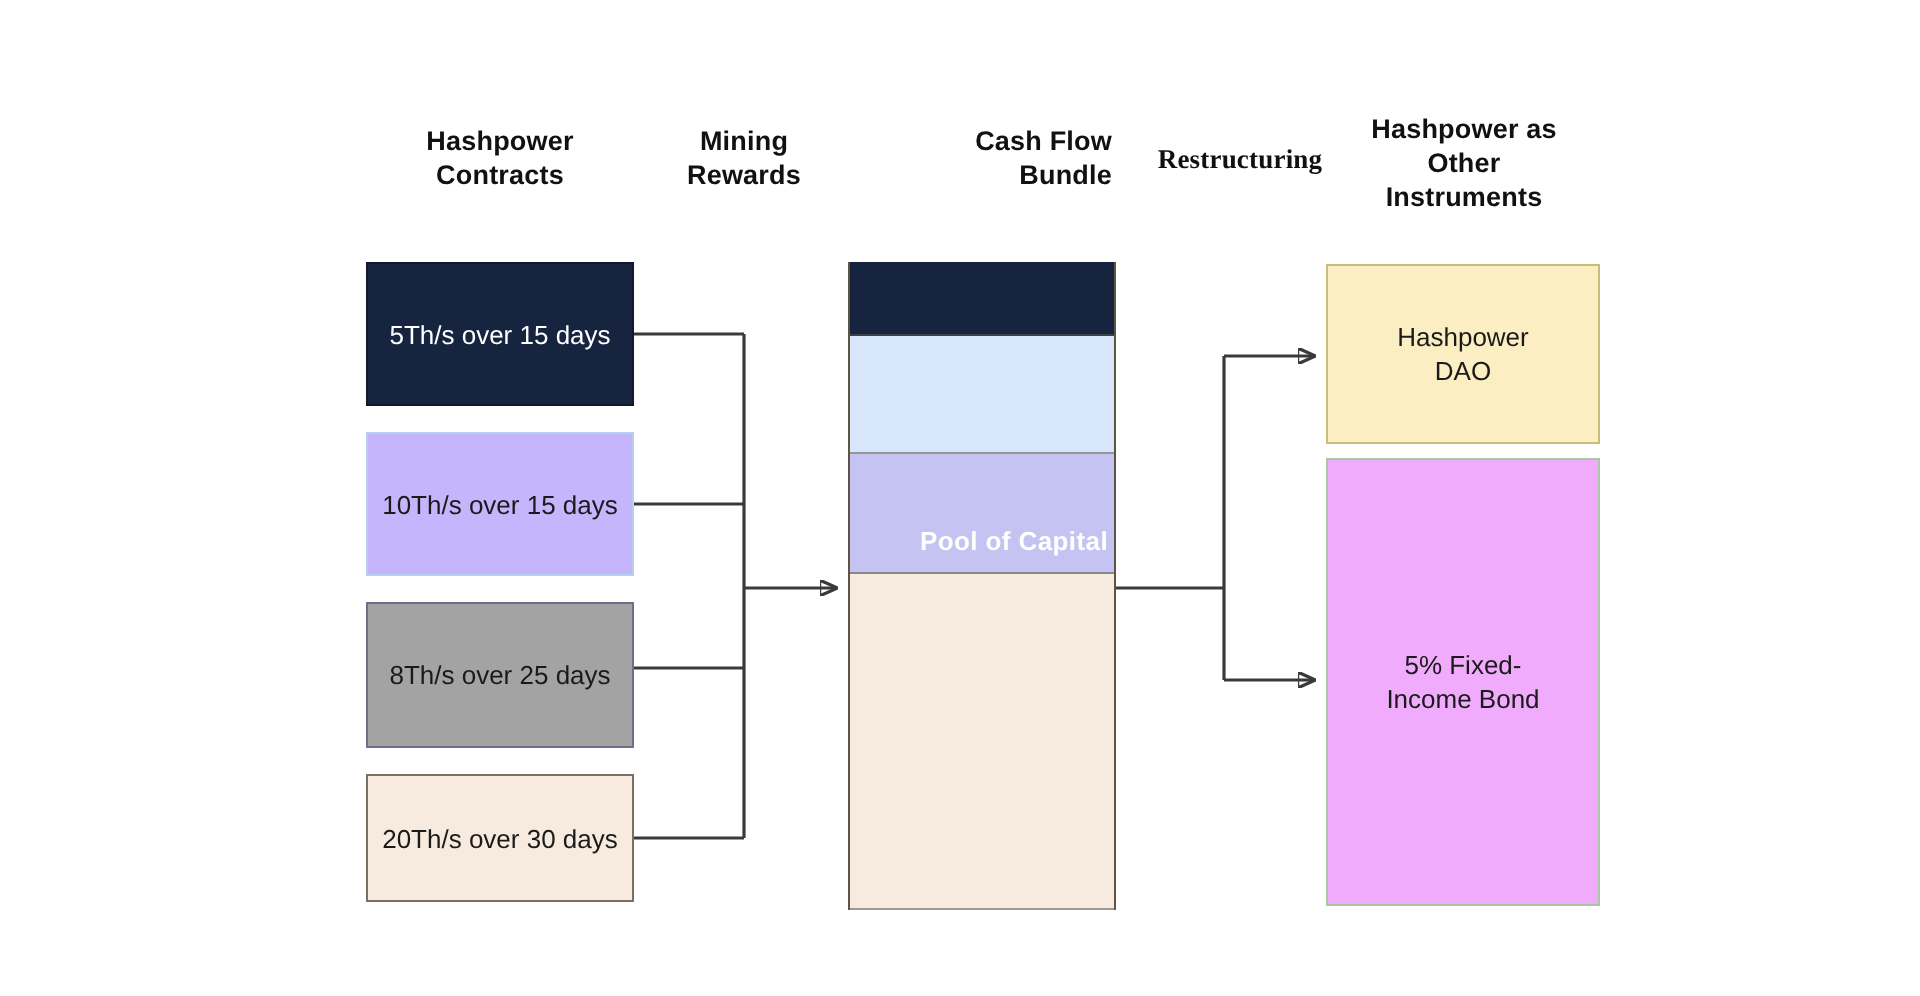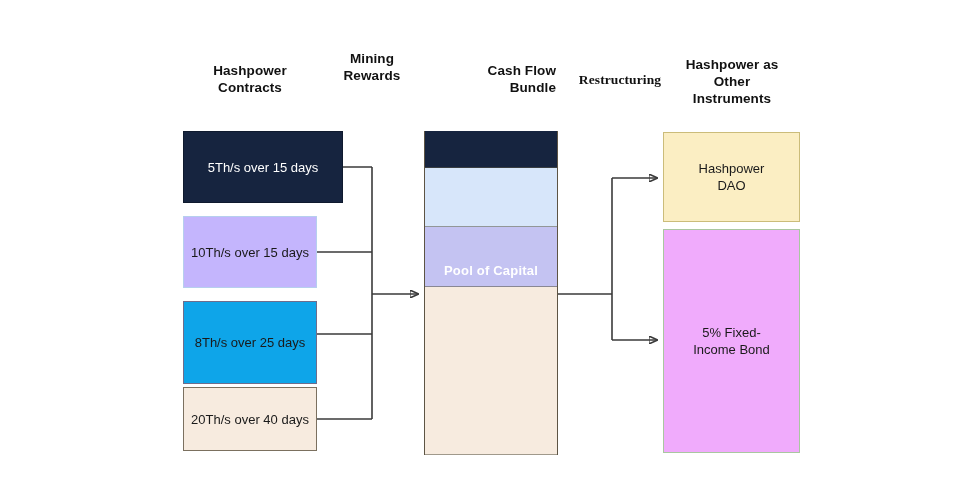--- a/index.html
+++ b/index.html
@@ -46,20 +46,21 @@
     box-sizing: border-box;
   }
   .pool-label {
     position: absolute;
     width: 100%;
     text-align: center;
     color: #ffffff;
     font-size: 13px;
     font-weight: bold;
     letter-spacing: 0.2px;
+    margin-left: 16px;
   }
   svg.wires {
     position: absolute;
     left: 0;
     top: 0;
     width: 960px;
     height: 498px;
     overflow: visible;
   }
   svg.wires path, svg.wires line {
@@ -89,34 +90,34 @@
         <path d="M 558 294 H 612" stroke="#3a3a3a"></path>
         <path d="M 612 178 V 340" stroke="#3a3a3a"></path>
         <path d="M 612 178 H 657" stroke="#3a3a3a" marker-end="url(#arrowhead)"></path>
         <path d="M 612 340 H 657" stroke="#3a3a3a" marker-end="url(#arrowhead)"></path>
       </g>
   </svg>
 
   <div id="headers-layer">
       <div class="col-header" style="left: 186px; top: 62px; width: 128px;">Hashpower
 Contracts</div>
-      <div class="col-header" style="left: 320px; top: 50px; width: 104px;">Mining
+      <div class="col-header" style="left: 320px; top: 62px; width: 104px;">Mining
 Rewards</div>
       <div class="col-header" style="left: 436px; top: 62px; width: 120px; text-align: right;">Cash Flow
 Bundle</div>
       <div class="col-header" style="left: 560px; top: 71px; width: 120px; font-family: Liberation Serif, serif;">Restructuring</div>
       <div class="col-header" style="left: 672px; top: 56px; width: 120px;">Hashpower as
 Other
 Instruments</div>
     </div>
   <div id="contracts-layer">
-      <div class="node" style="left: 183px; top: 131px; width: 160px; height: 72px; background: rgb(22, 36, 63); border: 1.4px solid rgb(15, 26, 46);"><span style="color: rgb(255, 255, 255);">5Th/s over 15 days</span></div>
+      <div class="node" style="left: 183px; top: 131px; width: 134px; height: 72px; background: rgb(22, 36, 63); border: 1.4px solid rgb(15, 26, 46);"><span style="color: rgb(255, 255, 255);">5Th/s over 15 days</span></div>
       <div class="node" style="left: 183px; top: 216px; width: 134px; height: 72px; background: #c4b5fd; border: 1.4px solid rgb(182, 207, 238);"><span style="color: rgb(26, 26, 26);">10Th/s over 15 days</span></div>
-      <div class="node" style="left: 183px; top: 301px; width: 134px; height: 83px; background: #0ea5e9; border: 1.4px solid rgb(110, 109, 140);"><span style="color: rgb(26, 26, 26);">8Th/s over 25 days</span></div>
-      <div class="node" style="left: 183px; top: 387px; width: 134px; height: 64px; background: rgb(247, 235, 223); border: 1.4px solid rgb(123, 112, 95);"><span style="color: rgb(26, 26, 26);">20Th/s over 40 days</span></div>
+      <div class="node" style="left: 183px; top: 301px; width: 134px; height: 73px; background: #a3a3a3; border: 1.4px solid rgb(110, 109, 140);"><span style="color: rgb(26, 26, 26);">8Th/s over 25 days</span></div>
+      <div class="node" style="left: 183px; top: 387px; width: 134px; height: 64px; background: rgb(247, 235, 223); border: 1.4px solid rgb(123, 112, 95);"><span style="color: rgb(26, 26, 26);">20Th/s over 30 days</span></div>
     </div>
 
   <div id="pool-node" class="node" style="left: 424px; top: 131px; width: 134px; height: 324px; border: 1.4px solid rgb(93, 84, 68); display: block;">
     <div id="pool-segments" style="position: absolute; left: 0px; top: 0px; width: 100%; height: 100%;"><div class="seg" style="left: 0px; top: -1.4px; width: 100%; height: 37px; background: rgb(22, 36, 63); border-bottom: 1px solid rgba(90, 85, 70, 0.55);"></div><div class="seg" style="left: 0px; top: 35.6px; width: 100%; height: 59px; background: rgb(215, 230, 250); border-bottom: 1px solid rgba(90, 85, 70, 0.55);"></div><div class="seg" style="left: 0px; top: 94.6px; width: 100%; height: 60px; background: rgb(196, 195, 242); border-bottom: 1px solid rgba(90, 85, 70, 0.55);"></div><div class="seg" style="left: 0px; top: 154.6px; width: 100%; height: 168px; background: rgb(247, 235, 223); border-bottom: 1px solid rgba(90, 85, 70, 0.55);"></div></div>
     <div id="pool-label" class="pool-label" style="top: 130px; color: rgb(255, 255, 255);">Pool of Capital</div>
   </div>
 
   <div id="instruments-layer">
       <div class="node" style="left: 663px; top: 132px; width: 137px; height: 90px; background: rgb(251, 238, 195); border: 1.4px solid rgb(203, 188, 122);"><span style="color: rgb(26, 26, 26);">Hashpower
 DAO</span></div>

